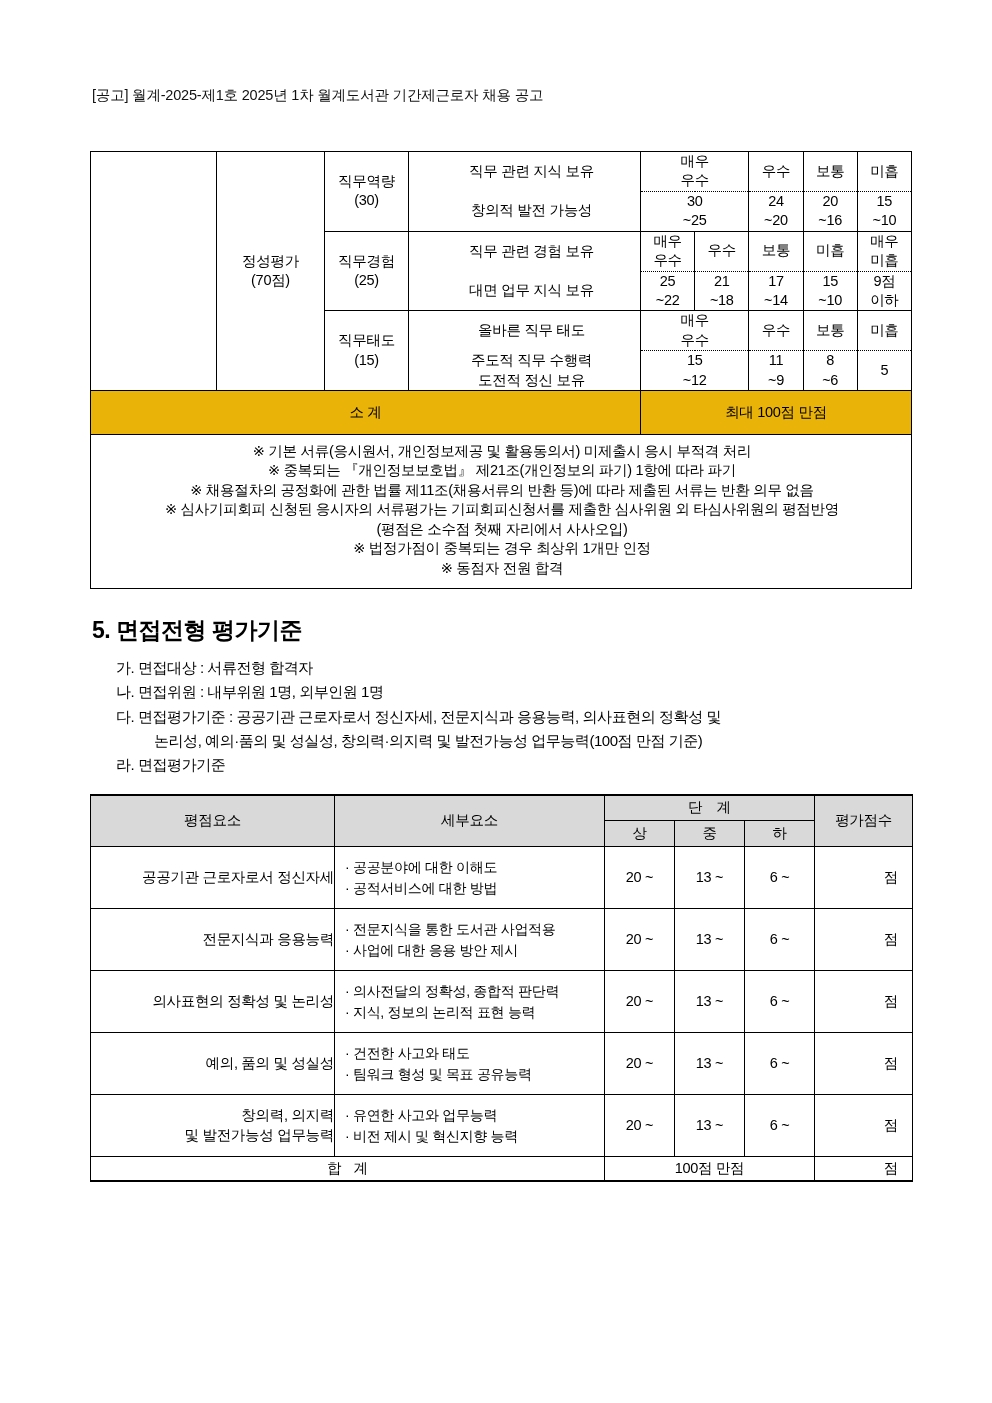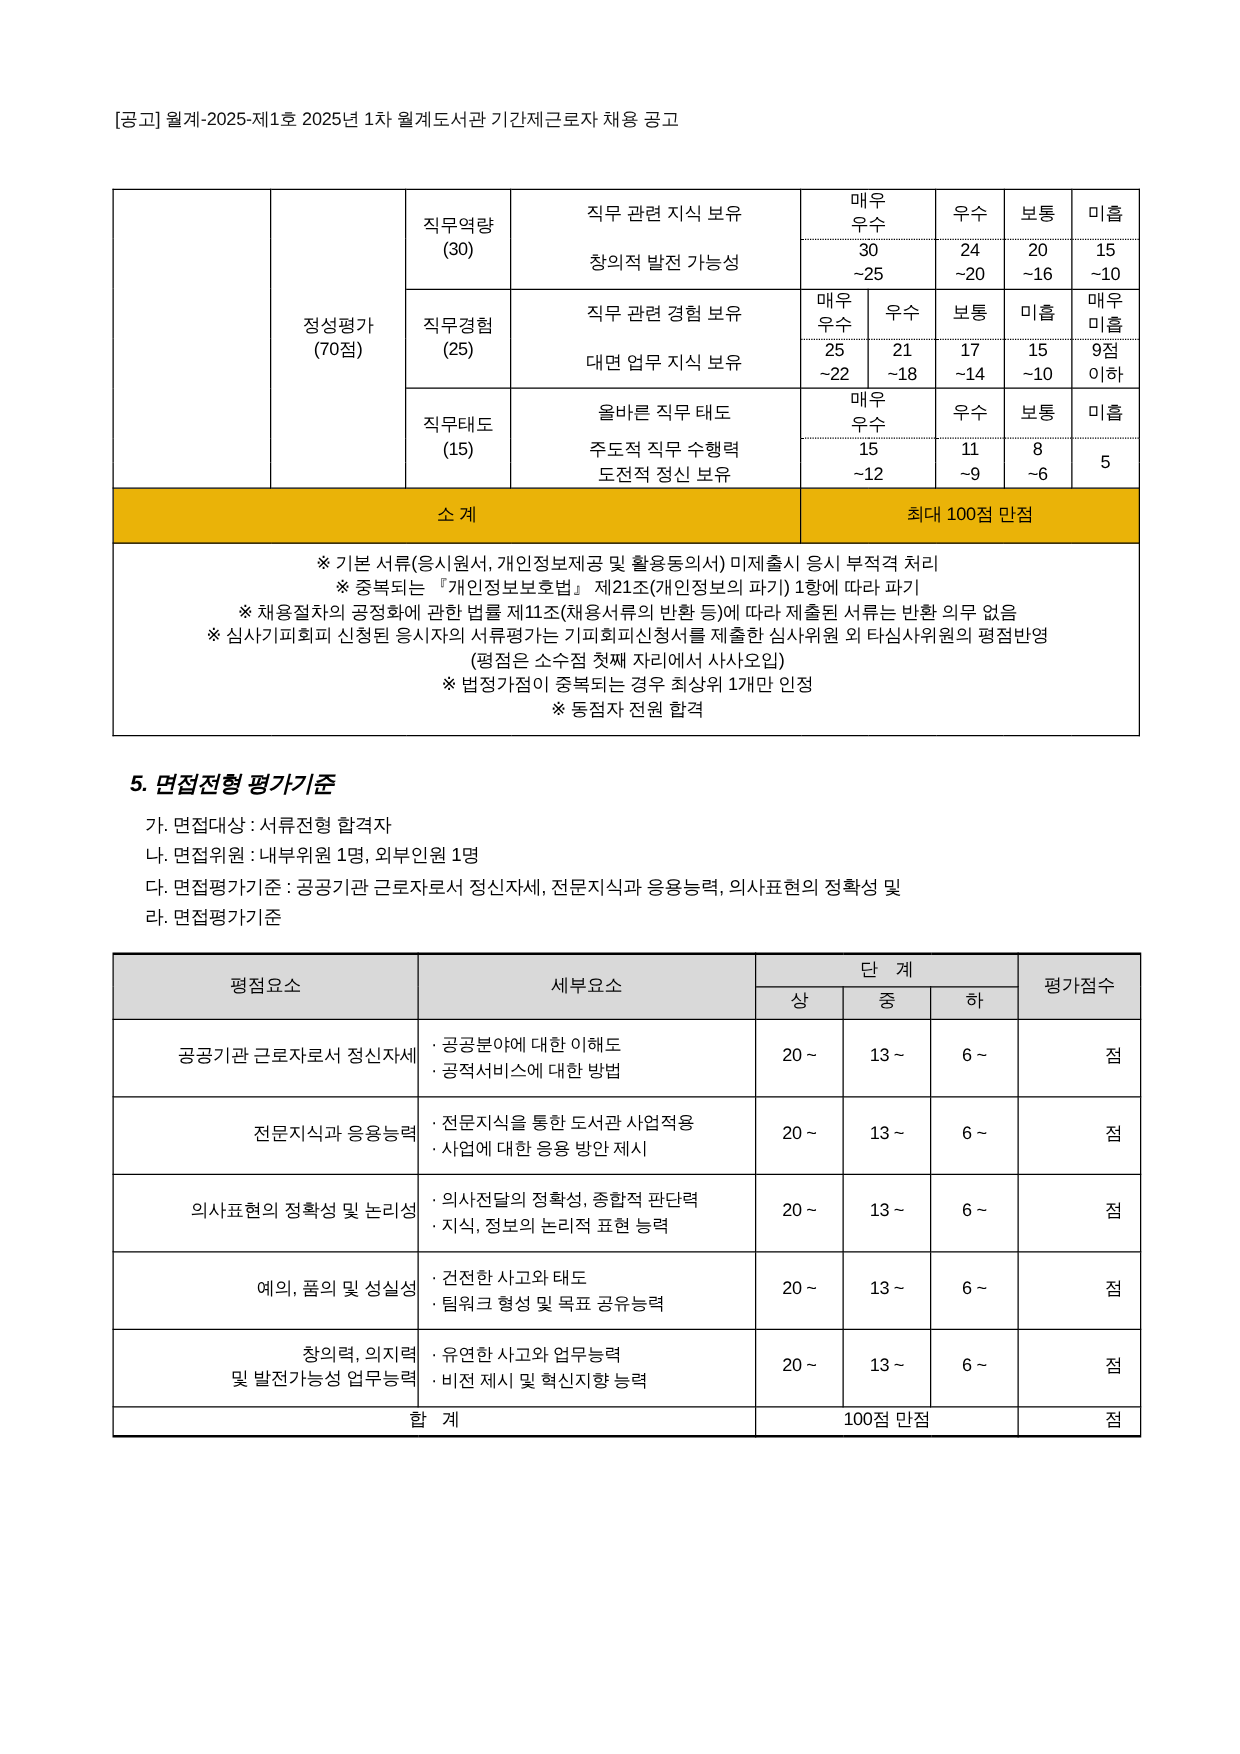--- a/index.html
+++ b/index.html
@@ -88,25 +88,24 @@
     text-align: left;
     padding: 7px 10px 10px 12px !important;
     font-size: 14px;
     line-height: 1.62;
     letter-spacing: -0.45px;
   }
   .notes-cell div { white-space: nowrap; }
 
   
   h2.sec {
-    font-size: 18px;
+    font-size: 23px;
     font-weight: bold;
     letter-spacing: -0.5px;
-    margin: 26px 0 10px 14px;
-    font-style: italic;
+    margin: 26px 0 10px 2px;
   }
   ul.items { list-style: none; margin: 0 0 16px 0; padding: 0; }
   ul.items > li {
     font-size: 15px;
     letter-spacing: -0.45px;
     line-height: 1.62;
     margin-left: 26px;
     text-indent: 0;
   }
   ul.items > li .cont {
@@ -333,20 +332,21 @@
   <h2 class="sec">5. 면접전형 평가기준</h2>
   <ul class="items">
     <li>
       <span>가. 면접대상 : 서류전형 합격자</span>
     </li>
     <li>
       <span>나. 면접위원 : 내부위원 1명, 외부인원 1명</span>
     </li>
     <li>
       <span>다. 면접평가기준 : 공공기관 근로자로서 정신자세, 전문지식과 응용능력, 의사표현의 정확성 및</span>
+      <span class="cont">논리성, 예의·품의 및 성실성, 창의력·의지력 및 발전가능성 업무능력(100점 만점 기준)</span>
     </li>
     <li>
       <span>라. 면접평가기준</span>
     </li>
   </ul>
 
   <table class="grid t2">
     <colgroup>
       <col class="h-elem">
         <col class="h-sub">

